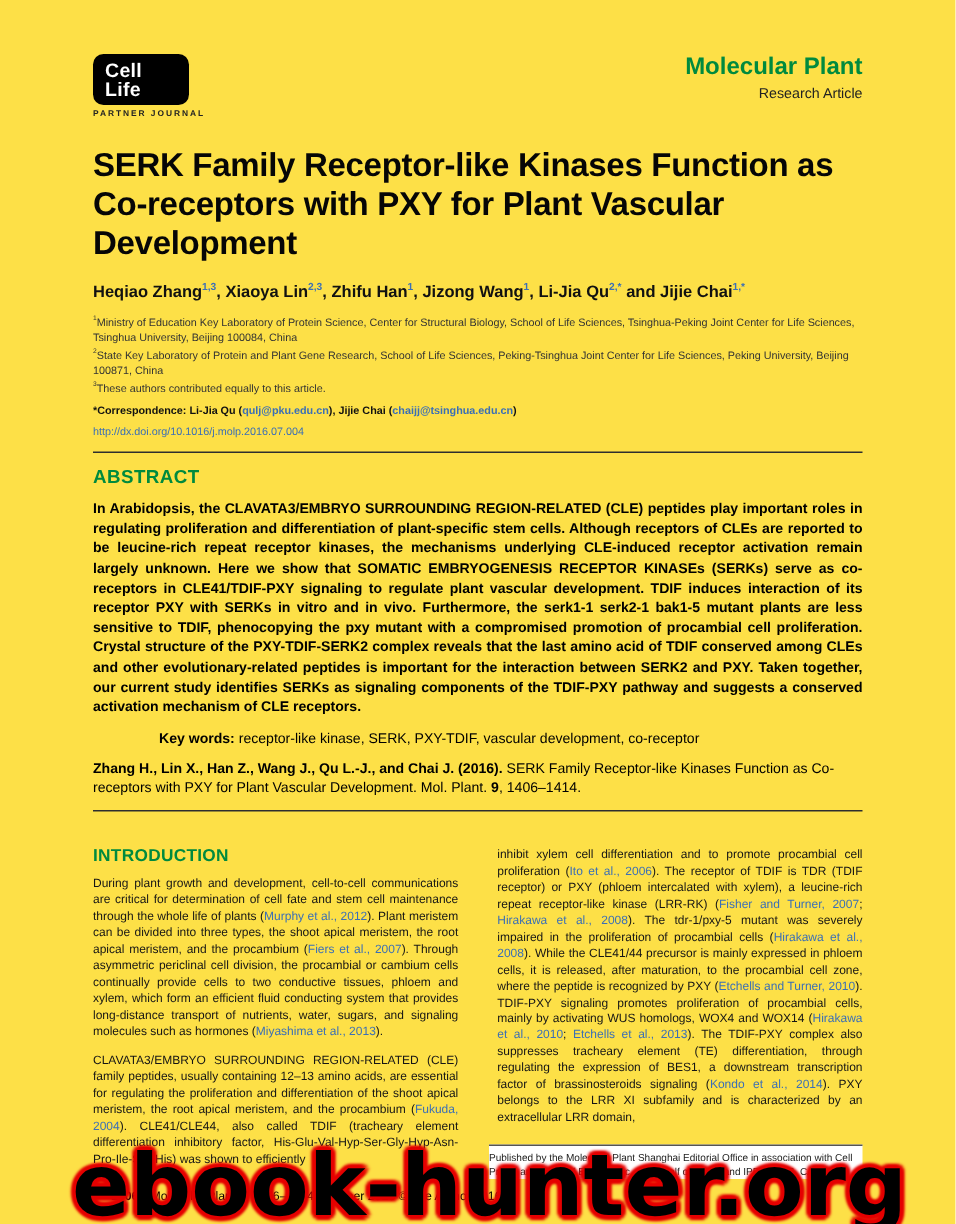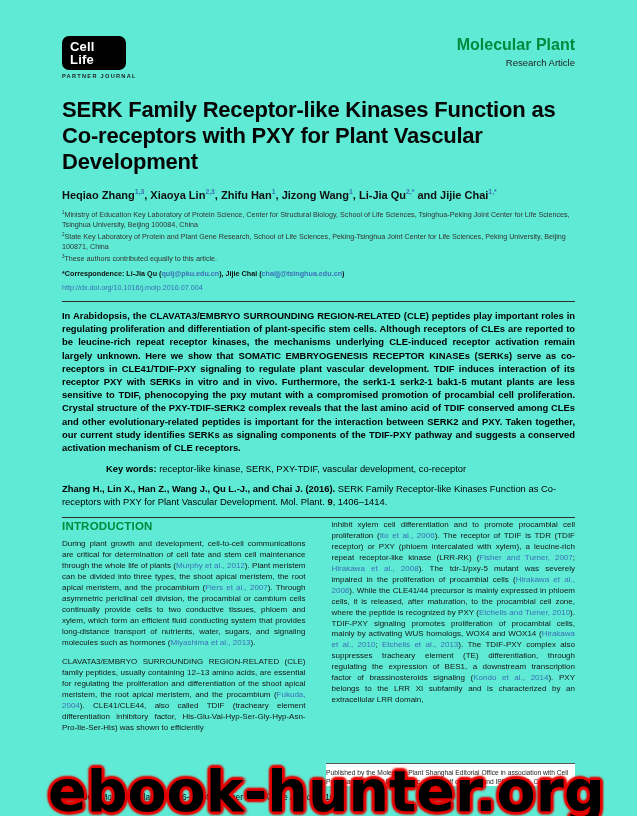--- a/index.html
+++ b/index.html
@@ -1,20 +1,20 @@
 <!DOCTYPE html>
 <html style="--brand-green: #008a3e; --link-blue: #3b6fb6; --watermark-red: #e50000; --logo-black: #000000;"><head>
 <meta charset="utf-8">
 <style>
   * { margin:0; padding:0; box-sizing:border-box; }
   html,body { background:#ffffff; }
   body { font-family:"Liberation Sans", sans-serif; }
   .page {
     position:relative; width:637px; height:816px; margin:0 auto;
-    background:#5eead4; overflow:hidden; padding:36px 62px 0 62px; color:#1c1c1c;
+    background:#fde047; overflow:hidden; padding:36px 62px 0 62px; color:#1c1c1c;
   }
   
   .masthead { display:flex; justify-content:space-between; align-items:flex-start; }
   .logo-badge {
     background:var(--logo-black,#000); color:#fff; border-radius:7px;
     width:64px; height:34px; padding:4px 8px; display:flex; flex-direction:column; justify-content:center;
     font-weight:bold; font-size:13px; line-height:13px; letter-spacing:.2px;
   }
   .logo-sub { font-size:5.6px; letter-spacing:1.3px; font-weight:bold; color:#222; margin-top:3px; }
   .journal-block { text-align:right; }
@@ -28,21 +28,21 @@
   .corr { margin-top:5px; font-size:7.2px; line-height:10px; color:#111; }
   .doi { margin-top:4px; font-size:7.2px; color:var(--link-blue,#3b6fb6); }
   hr.rule { border:none; border-top:1px solid #2e2e2e; margin-top:9px; }
   
   .sec-head { color:var(--brand-green,#008a3e); font-weight:bold; }
   .abstract-head { margin-top:9px; font-size:12.5px; letter-spacing:.3px; }
   .abstract-body { margin-top:7px; font-size:9.4px; line-height:13.2px; font-weight:bold; text-align:justify; color:#000; }
   .keywords { margin-top:9px; font-size:9.4px; color:#000;padding-left:44px; }
   .citation { margin-top:9px; font-size:9.4px; line-height:12.6px; color:#000; }
   
-  .columns { display:flex; gap:26px; margin-top:2px; }
+  .columns { display:flex; gap:26px; margin-top:24px; }
   .col { flex:1; min-width:0; }
   .intro-head { font-size:11.5px; letter-spacing:.2px; margin-bottom:7px; }
   .body-par { font-size:8px; line-height:10.9px; text-align:justify; color:#151515; margin-bottom:9px; }
   
   .pub-note {
     position:absolute; right:62px; bottom:30px; width:249px; background:#fff;
     border-top:1px solid #555; padding-top:4px; font-size:6.7px; line-height:9px; color:#222;
   }
   .page-footer { position:absolute; left:74px; bottom:14px; font-size:8.2px; color:#000; white-space:nowrap; }
   
@@ -89,20 +89,21 @@
     <p class="affil"><span class="sg-u">2</span><span>State Key Laboratory of Protein and Plant Gene Research, School of Life Sciences, Peking-Tsinghua Joint Center for Life Sciences, Peking University, Beijing 100871, China</span></p>
     <p class="affil"><span class="sg-u">3</span><span>These authors contributed equally to this article.</span></p>
   </div>
 
   <p class="corr"><span class="sg-b">*Correspondence: </span><span class="sg-b">Li-Jia Qu (</span><span class="sg-b sg-l">qulj@pku.edu.cn</span><span class="sg-b">), Jijie Chai (</span><span class="sg-b sg-l">chaijj@tsinghua.edu.cn</span><span class="sg-b">)</span></p>
   <p class="doi">http://dx.doi.org/10.1016/j.molp.2016.07.004</p>
 
   <hr class="rule">
 
   <section>
+    <h2 class="sec-head abstract-head">ABSTRACT</h2>
     <p class="abstract-body"><span>In </span><span class="sg-i">Arabidopsis</span><span>, the CLAVATA3/EMBRYO SURROUNDING REGION-RELATED (CLE) peptides play important roles in regulating proliferation and differentiation of plant-specific stem cells. Although receptors of CLEs are reported to be leucine-rich repeat receptor kinases, the mechanisms underlying CLE-induced receptor activation remain largely unknown. Here we show that SOMATIC EMBRYOGENESIS RECEPTOR KINASEs (SERKs) serve as co-receptors in CLE41/TDIF-PXY signaling to regulate plant vascular development. TDIF induces interaction of its receptor PXY with SERKs </span><span class="sg-i">in vitro</span><span> and </span><span class="sg-i">in vivo</span><span>. Furthermore, the </span><span class="sg-i">serk1-1 serk2-1 bak1-5</span><span> mutant plants are less sensitive to TDIF, phenocopying the </span><span class="sg-i">pxy</span><span> mutant with a compromised promotion of procambial cell proliferation. Crystal structure of the PXY-TDIF-SERK2 complex reveals that the last amino acid of TDIF conserved among CLEs and other evolutionary-related peptides is important for the interaction between SERK2 and PXY. Taken together, our current study identifies SERKs as signaling components of the TDIF-PXY pathway and suggests a conserved activation mechanism of CLE receptors.</span></p>
     <p class="keywords"><span class="sg-b">Key words: </span><span>receptor-like kinase, SERK, PXY-TDIF, vascular development, co-receptor</span></p>
     <p class="citation"><span class="sg-b">Zhang H., Lin X., Han Z., Wang J., Qu L.-J., and Chai J. (2016). </span><span>SERK Family Receptor-like Kinases Function as Co-receptors with PXY for Plant Vascular Development. Mol. Plant. </span><span class="sg-b">9</span><span>, 1406–1414.</span></p>
   </section>
 
   <hr class="rule">
 
   <section class="columns">
     <div class="col">
       <h2 class="sec-head intro-head">INTRODUCTION</h2>

